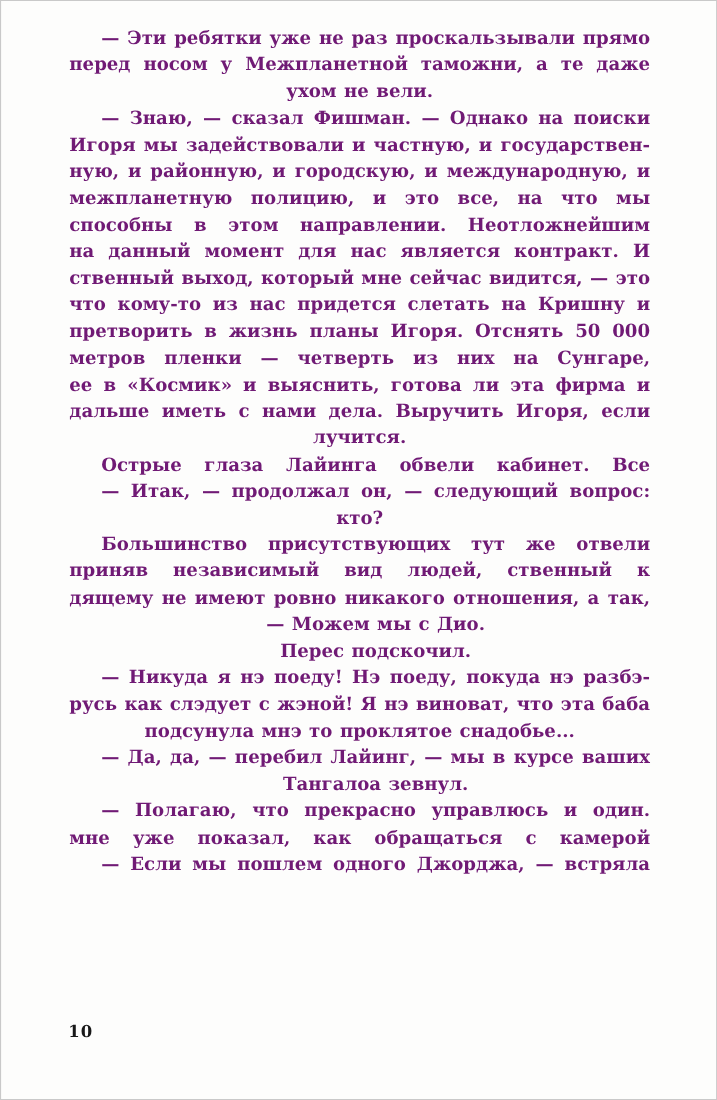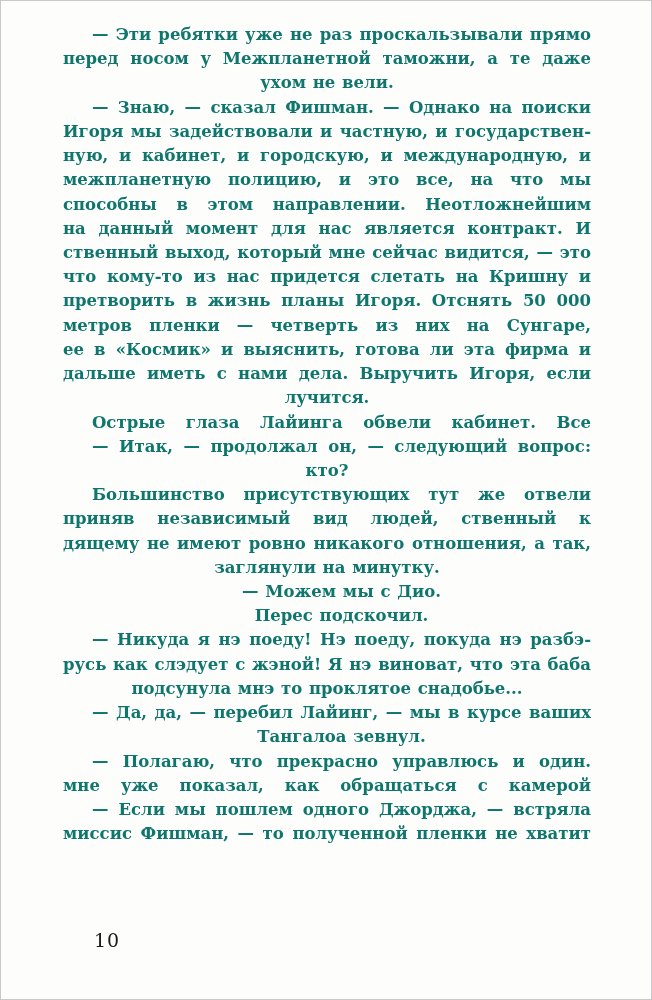--- a/index.html
+++ b/index.html
@@ -41,61 +41,58 @@
   .line.just::after {
     content: "";
     display: inline-block;
     width: 100%;
     height: 0;
   }
   .page-number {
     position: absolute;
     left: 62px;
     top: 929px;
-    font-size: 19px;
-    font-weight: 400;
+    font-size: 15px;
+    font-weight: 700;
     color: #181818;
     letter-spacing: 1px;
-    margin-left: 32px;
   }
 </style>
 </head>
 <body>
 
 <div class="page" style="background: rgb(253, 253, 252);">
-  <div class="text-block" id="text-block" style="color: #0f766e;">
+  <div class="text-block" id="text-block" style="color: #701a75;">
       <div class="line just indent">— Эти ребятки уже не раз проскальзывали прямо</div>
       <div class="line just">перед носом у Межпланетной таможни, а те даже</div>
       <div class="line">ухом не вели.</div>
       <div class="line just indent">— Знаю, — сказал Фишман. — Однако на поиски</div>
       <div class="line just">Игоря мы задействовали и частную, и государствен-</div>
-      <div class="line just">ную, и кабинет, и городскую, и международную, и</div>
+      <div class="line just">ную, и районную, и городскую, и международную, и</div>
       <div class="line just">межпланетную полицию, и это все, на что мы сейчас</div>
       <div class="line just">способны в этом направлении. Неотложнейшим делом</div>
       <div class="line just">на данный момент для нас является контракт. И един-</div>
       <div class="line just">ственный выход, который мне сейчас видится, — это</div>
       <div class="line just">что кому-то из нас придется слетать на Кришну и</div>
       <div class="line just">претворить в жизнь планы Игоря. Отснять 50 000</div>
       <div class="line just">метров пленки — четверть из них на Сунгаре, передать</div>
       <div class="line just">ее в «Космик» и выяснить, готова ли эта фирма и</div>
       <div class="line just">дальше иметь с нами дела. Выручить Игоря, если по-</div>
       <div class="line">лучится.</div>
       <div class="line just indent">Острые глаза Лайинга обвели кабинет. Все закивали.</div>
       <div class="line just indent">— Итак, — продолжал он, — следующий вопрос:</div>
       <div class="line">кто?</div>
       <div class="line just indent">Большинство присутствующих тут же отвели глаза,</div>
       <div class="line just">приняв независимый вид людей, ственный к происхо-</div>
       <div class="line just">дящему не имеют ровно никакого отношения, а так,</div>
-      <div class="line">заглянули на минутку.</div>
       <div class="line indent">— Можем мы с Дио.</div>
       <div class="line indent">Перес подскочил.</div>
       <div class="line just indent">— Никуда я нэ поеду! Нэ поеду, покуда нэ разбэ-</div>
       <div class="line just">русь как слэдует с жэной! Я нэ виноват, что эта баба</div>
       <div class="line">подсунула мнэ то проклятое снадобье...</div>
       <div class="line just indent">— Да, да, — перебил Лайинг, — мы в курсе ваших</div>
       <div class="line indent">Тангалоа зевнул.</div>
       <div class="line just indent">— Полагаю, что прекрасно управлюсь и один. Дио</div>
       <div class="line just">мне уже показал, как обращаться с камерой «Хаяши».</div>
       <div class="line just indent">— Если мы пошлем одного Джорджа, — встряла</div>
-      <div class="line just">миссис Фишман, — то полученной пленки не хватит</div>
     </div>
   <div class="page-number" style="color: rgb(24, 24, 24);">10</div>
 </div>
 
 </body></html>

